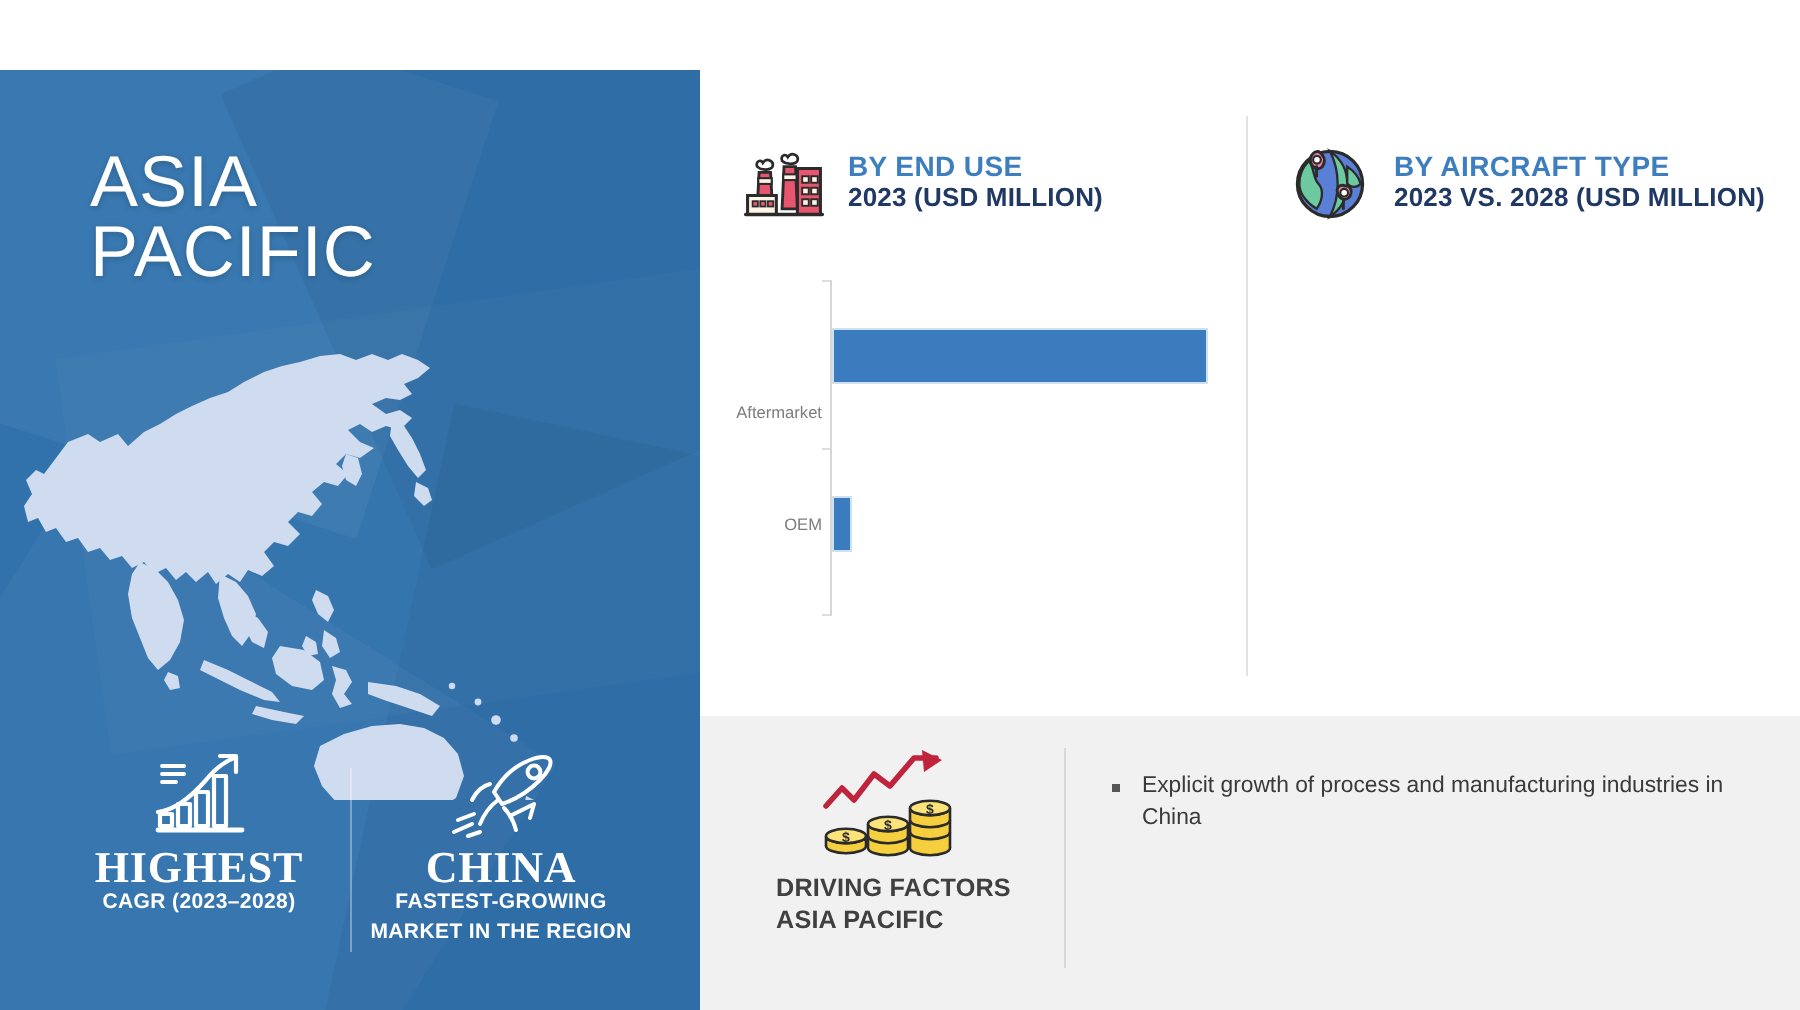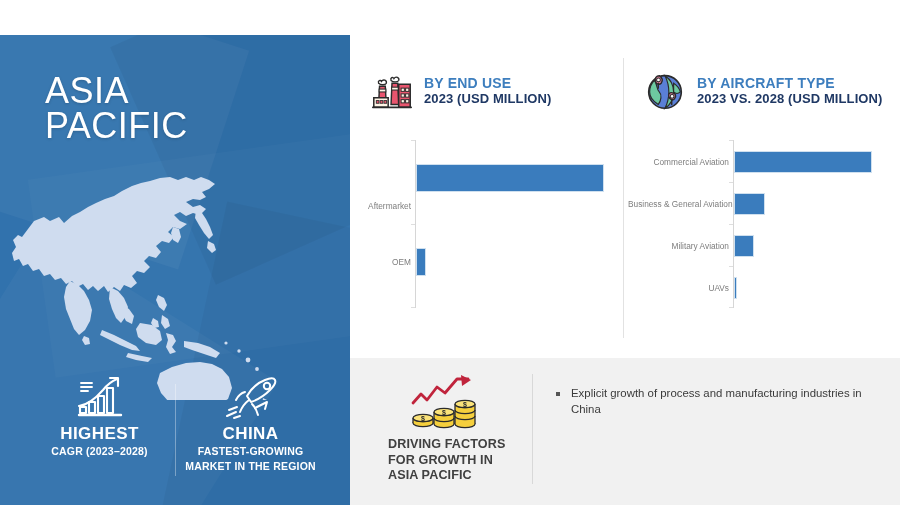--- a/index.html
+++ b/index.html
@@ -48,21 +48,21 @@
   
   .stats{
     position:absolute;left:0;bottom:8px;width:350px;height:125px;
     display:flex;align-items:flex-start;justify-content:center;
   }
   .stat{
     width:150px;text-align:center;color:#fff;
     display:flex;flex-direction:column;align-items:center;
   }
   .stat-icon{height:48px;display:flex;align-items:flex-end;justify-content:center;margin-bottom:4px;}
-  .stat-big{font-size:17px;font-weight:bold;letter-spacing:.4px;line-height:19px;}
+  .stat-big{font-size:22px;font-weight:bold;letter-spacing:.4px;line-height:19px;font-family:Liberation Serif, serif;}
   .stat-sub{font-size:10.5px;font-weight:bold;letter-spacing:.2px;line-height:13px;margin-top:2px;}
   .stat-div{width:1px;height:92px;background:rgba(255,255,255,.35);margin-top:12px;}
 
   
   .charts-area{
     position:absolute;left:350px;top:0;width:550px;height:358px;background:#ffffff;
   }
   .chart-block{position:absolute;top:0;height:358px;}
   .block-end-use{left:5px;width:268px;}
   .block-aircraft{left:278px;width:272px;}
@@ -300,40 +300,20 @@
             <path d="M31,33 L31,38" stroke="#2b2b2b" stroke-width="1.5" stroke-linecap="round"></path>
             <circle cx="31.4" cy="29.6" r="2" fill="#ffffff" stroke="#2b2b2b" stroke-width="1.1"></circle>
           </svg>
         </div>
         <div class="head-text">
           <div class="head-t1">BY AIRCRAFT TYPE</div>
           <div class="head-t2">2023 VS. 2028 (USD MILLION)</div>
         </div>
       </div>
 
-      <div class="plot">
-        <div class="axis" style="left:105px;"></div>
-        <div class="tick" style="left:101px;top:0;"></div>
-        <div class="tick" style="left:101px;top:42px;"></div>
-        <div class="tick" style="left:101px;top:84px;"></div>
-        <div class="tick" style="left:101px;top:126px;"></div>
-        <div class="tick" style="left:101px;top:167px;"></div>
-
-        <div class="cat-label" style="left:0;width:101px;top:22px;">Commercial Aviation</div>
-        <div class="bar" style="left:106px;top:11px;height:22px;width:138px;"></div>
-
-        <div class="cat-label" style="left:0;width:101px;top:64px;">Business &amp; General Aviation</div>
-        <div class="bar" style="left:106px;top:53px;height:22px;width:31px;"></div>
-
-        <div class="cat-label" style="left:0;width:101px;top:106px;">Military Aviation</div>
-        <div class="bar" style="left:106px;top:95px;height:22px;width:20px;"></div>
-
-        <div class="cat-label" style="left:0;width:101px;top:148px;">UAVs</div>
-        <div class="bar" style="left:106px;top:137px;height:22px;width:3px;"></div>
-      </div>
     </div>
   </div>
 
   <div class="bottom">
     <div class="drv">
       <div class="ico">
         <svg viewBox="0 0 74 60" xmlns="http://www.w3.org/2000/svg">
           <path d="M6,30 L14,21 L20,27 L30,14 L38,20 L50,6 L61,6" fill="none" stroke="#c0243c" stroke-width="2.8" stroke-linecap="round" stroke-linejoin="round"></path>
           <path d="M54,2 L64,7 L55,13 Z" fill="#c0243c"></path>
           <g stroke="#2b2b2b" stroke-width="1.3">
@@ -354,21 +334,20 @@
             <path d="M48,51 L48,31 A10,3.6 0 0,0 68,31 L68,51" fill="#f5cf3d"></path>
             <ellipse cx="58" cy="31" rx="10" ry="3.6" fill="#fbe37a"></ellipse>
             <path d="M48,37 A10,3.6 0 0,0 68,37" fill="none"></path>
             <path d="M48,43 A10,3.6 0 0,0 68,43" fill="none"></path>
             <text x="58" y="34" font-size="7" font-family="Liberation Sans, sans-serif" text-anchor="middle" fill="#2b2b2b" stroke="none" font-weight="bold">$</text>
           </g>
         </svg>
       </div>
       <div class="drv-title">
         <div>DRIVING FACTORS</div>
-        <div>FOR GROWTH IN</div>
         <div>ASIA PACIFIC</div>
       </div>
     </div>
 
     <div class="b-divider"></div>
 
     <div class="bullets">
       <div class="bullet">
         <span class="sq"></span>
         <span class="txt">Explicit growth of process and manufacturing industries in China</span>

